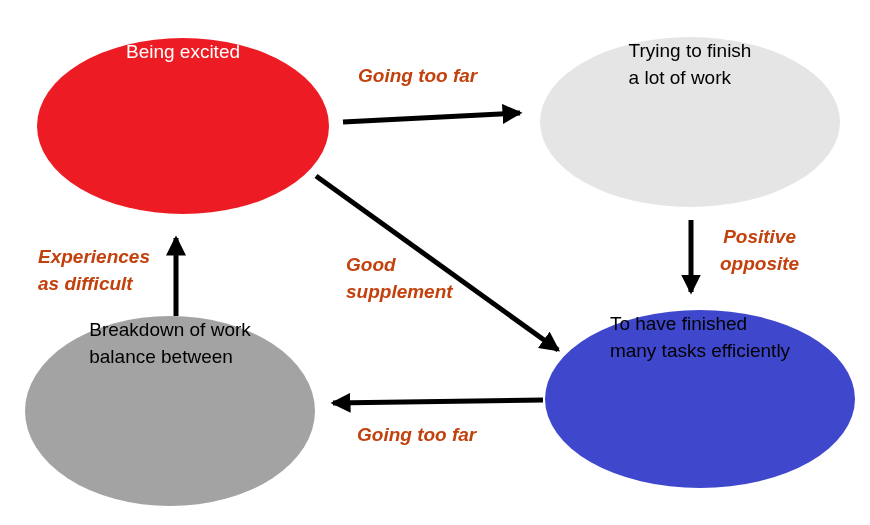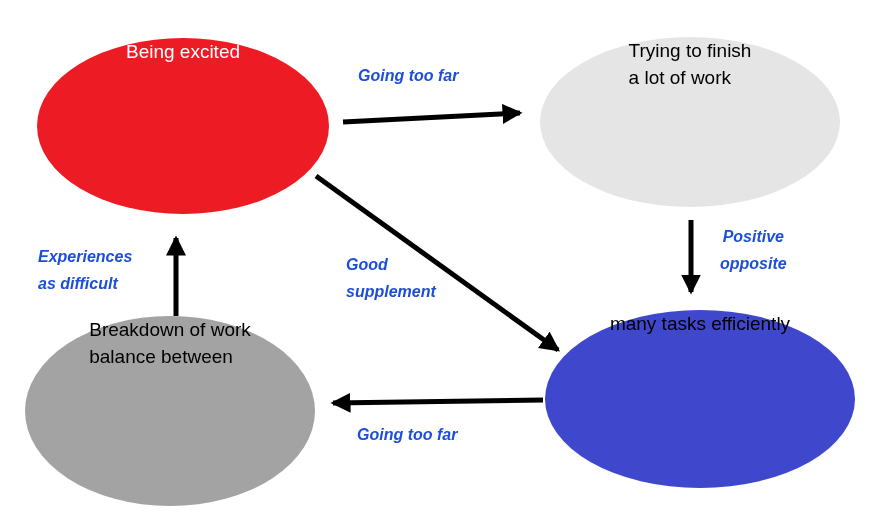--- a/index.html
+++ b/index.html
@@ -35,25 +35,25 @@
     line-height: 27px;
     color: #000000;
   }
   .node-red    { background: #ed1c24; }
   .node-green  { background: #e5e5e5; }
   .node-blue   { background: #3f48cc; }
   .node-yellow { background: #a3a3a3; }
   .node-red .label { color: #ffffff; }
   .edge-label {
     position: absolute;
-    font-size: 16px;
+    font-size: 19px;
     line-height: 27px;
     font-style: italic;
     font-weight: bold;
-    color: #1d4ed8;
+    color: #c2410c;
     z-index: 3;
     white-space: nowrap;
   }
 </style>
 </head>
 <body>
 
 <div id="canvas">
 
   <svg id="arrows" width="870" height="525" viewBox="0 0 870 525">
@@ -77,20 +77,21 @@
 
   <div class="node node-green" style="left:540px; top:37px; width:300px; height:170px;">
     <div class="label">
       <div>Trying to finish</div>
       <div>a lot of work</div>
     </div>
   </div>
 
   <div class="node node-blue" style="left:545px; top:310px; width:310px; height:178px;">
     <div class="label">
+      <div>To have finished</div>
       <div>many tasks efficiently</div>
     </div>
   </div>
 
   <div class="node node-yellow" style="left:25px; top:316px; width:290px; height:190px;">
     <div class="label">
       <div>Breakdown of work</div>
       <div>balance between</div>
     </div>
   </div>

